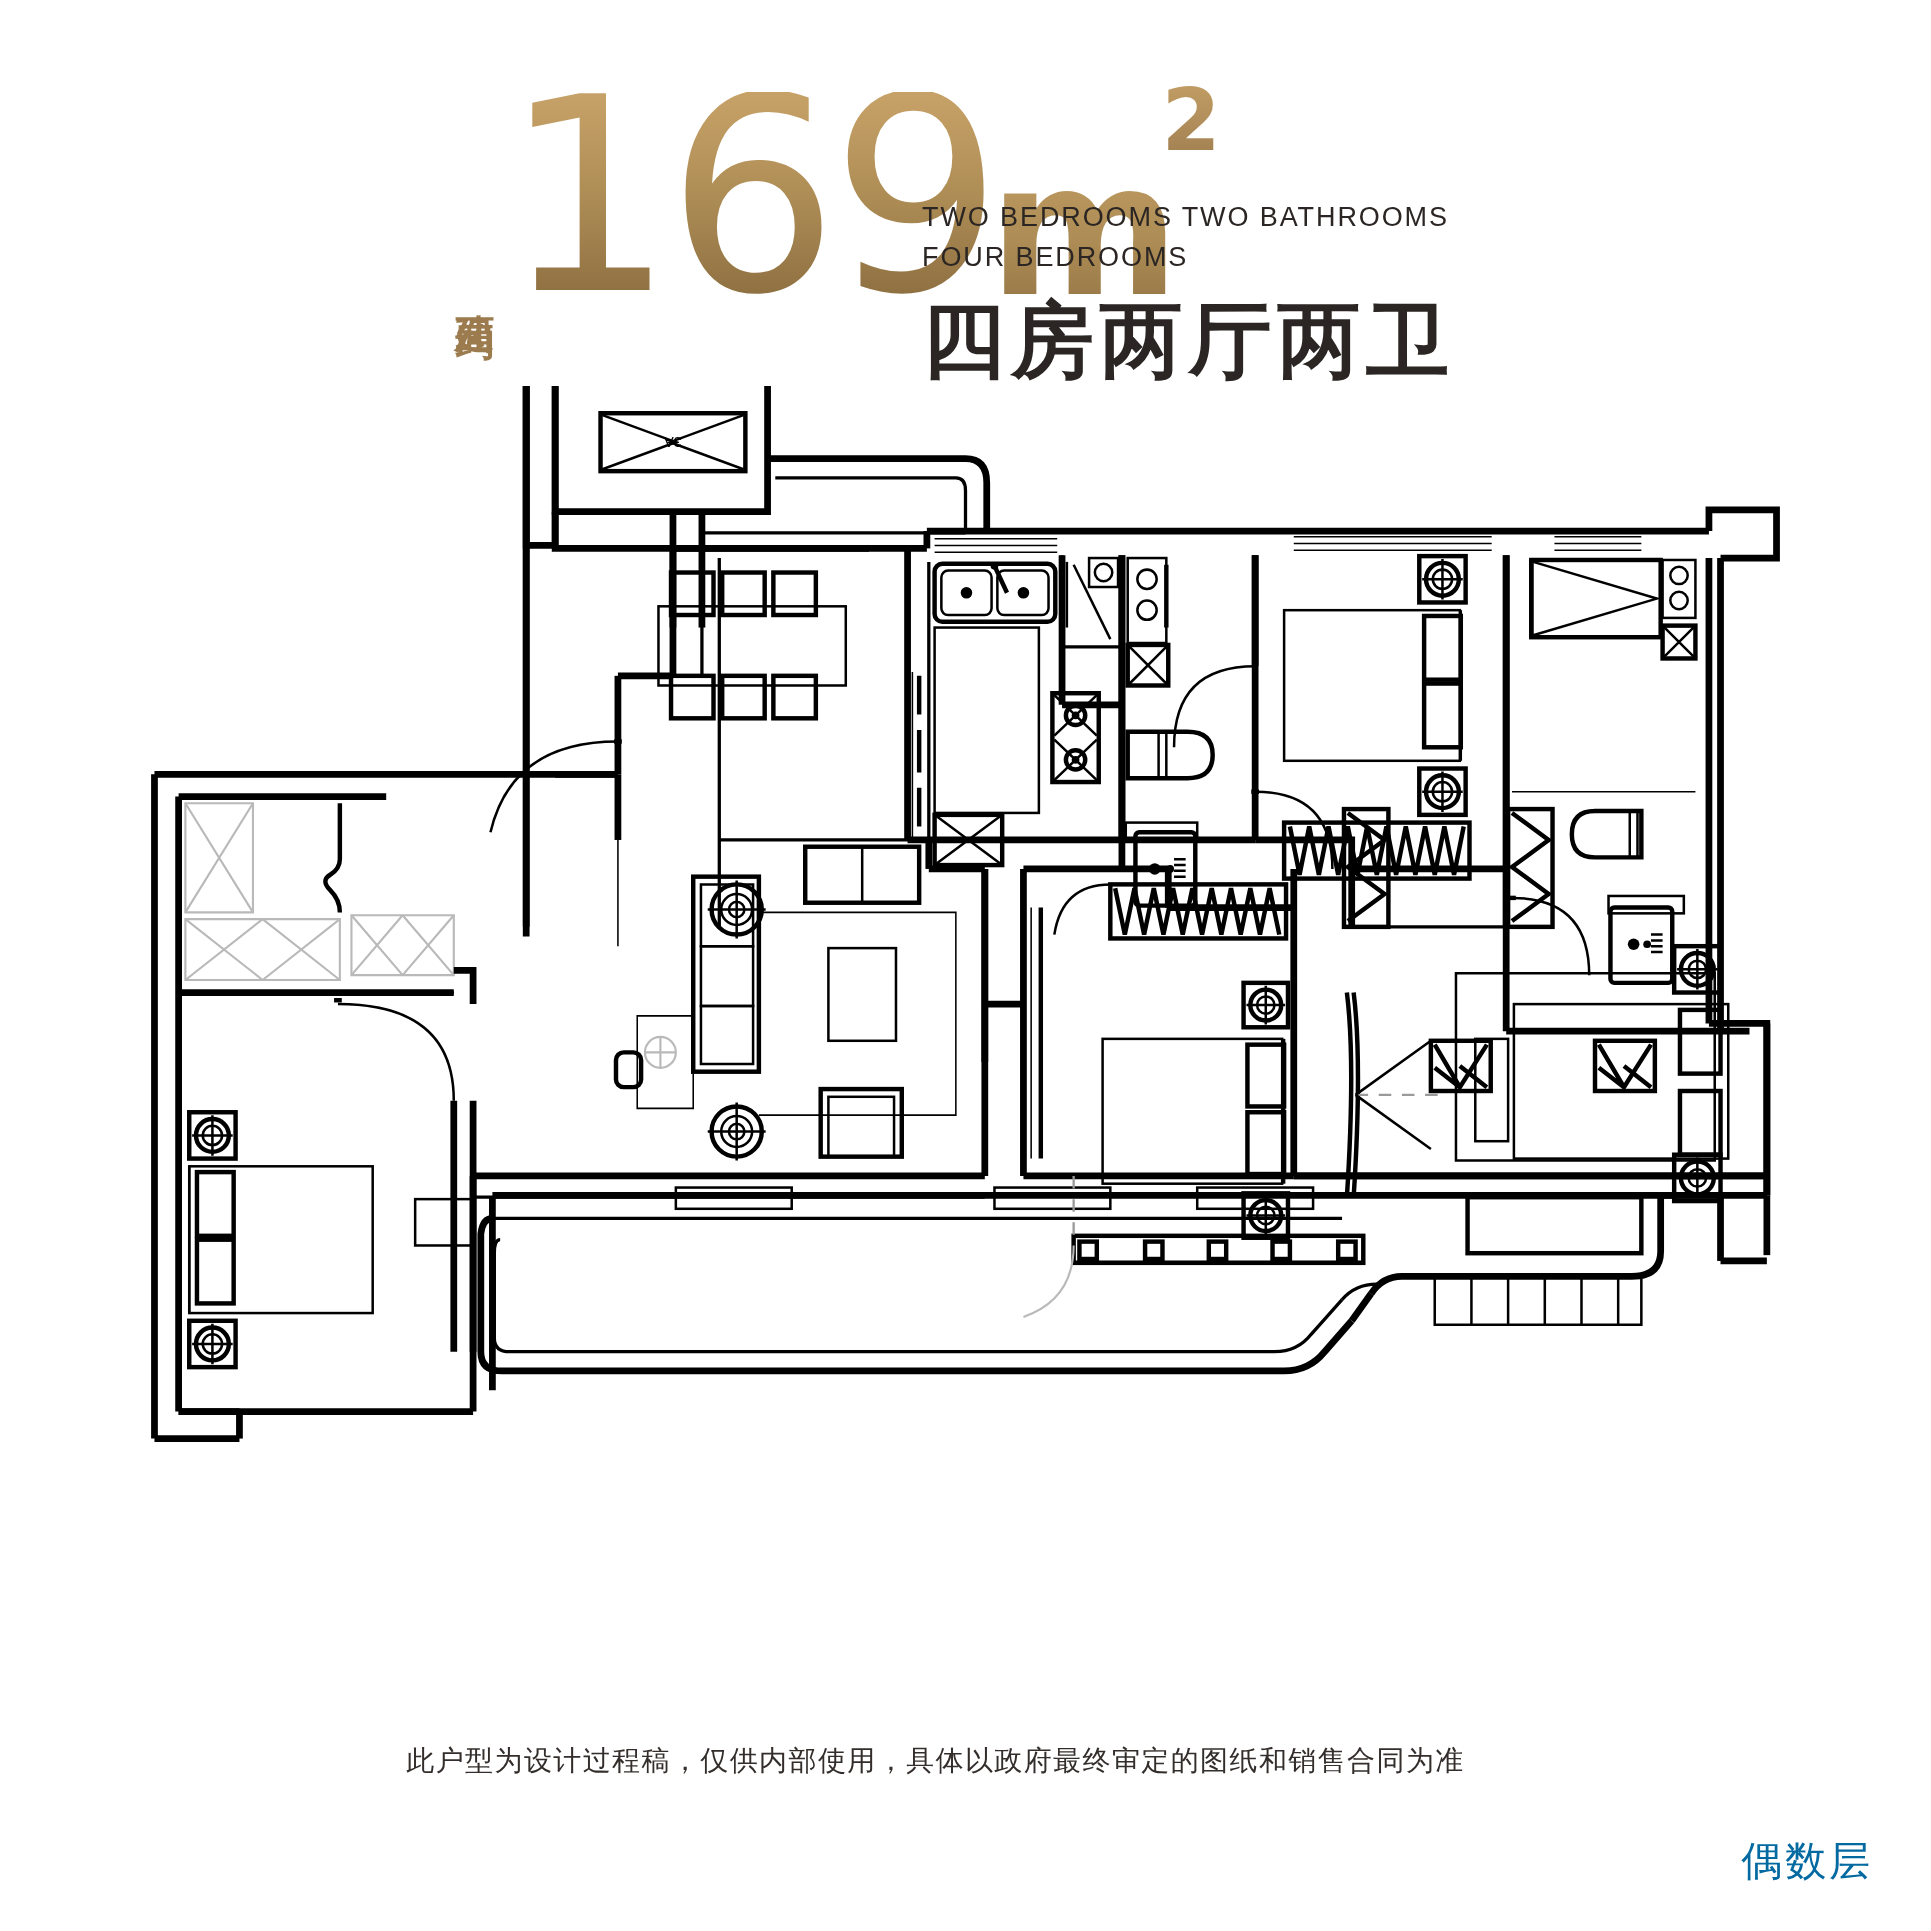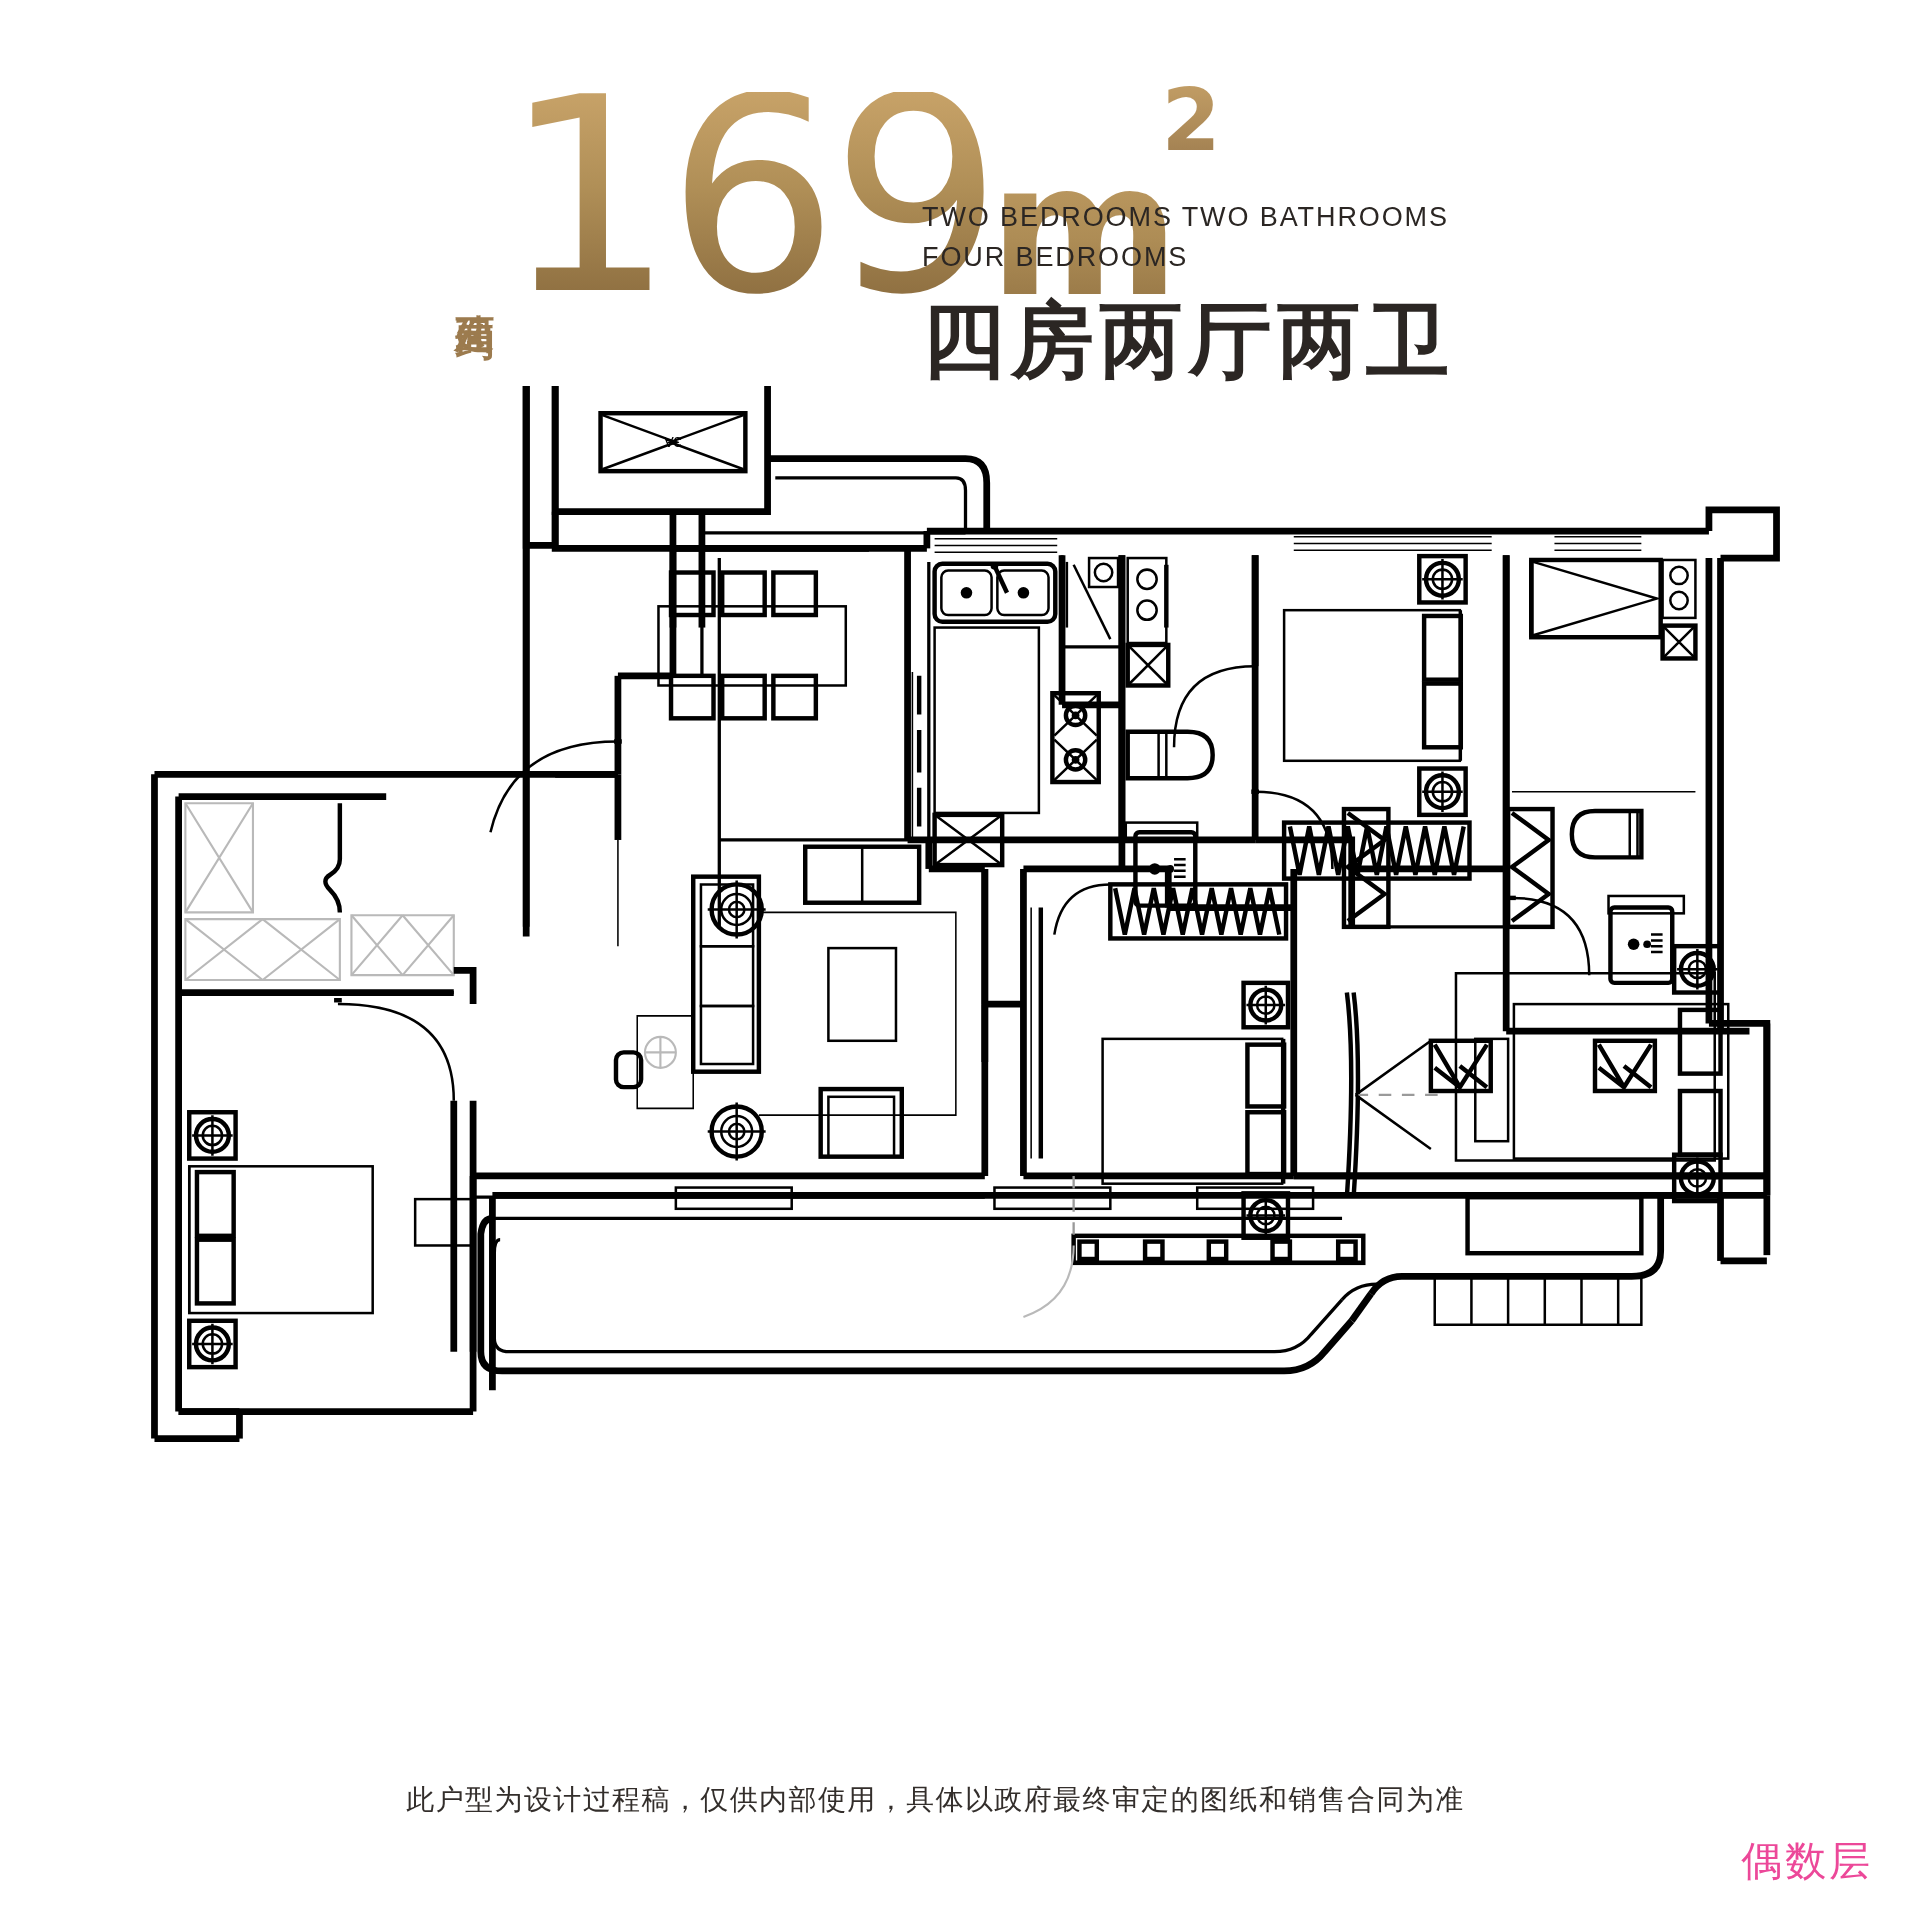--- a/index.html
+++ b/index.html
@@ -55,27 +55,27 @@
   }
   .cn-title{
     margin-top:21px;
     font-size:83px;letter-spacing:5.8px;color:#2b2623;font-weight:700;
     line-height:1.0;white-space:nowrap;
     font-family:"Liberation Sans","DejaVu Sans",sans-serif;
   }
 
   
   .disclaimer{
-    position:absolute;left:0;top:1781px;width:1871px;text-align:center;
+    position:absolute;left:0;top:1742px;width:1871px;text-align:center;
     font-size:28px;color:#332e2b;letter-spacing:1.4px;
     font-family:"Liberation Sans","DejaVu Sans",sans-serif;
   }
   .floor-tag{
     position:absolute;right:58px;top:1834px;
-    font-size:41px;color:#ec4899;letter-spacing:2.9px;font-weight:500;
+    font-size:41px;color:#0369a1;letter-spacing:2.9px;font-weight:500;
     font-family:"Liberation Sans","DejaVu Sans",sans-serif;
   }
 
   
   .plan{position:absolute;left:0;top:386px;width:1931px;height:1410px;}
   svg.planvg{display:block;width:1931px;height:1410px;}
   .w  {fill:none;stroke:#000;stroke-width:7;}     
   .wt {fill:none;stroke:#000;stroke-width:3.4;}   
   .f  {fill:none;stroke:#000;stroke-width:2.6;}   
   .f2 {fill:none;stroke:#000;stroke-width:4.6;}   

